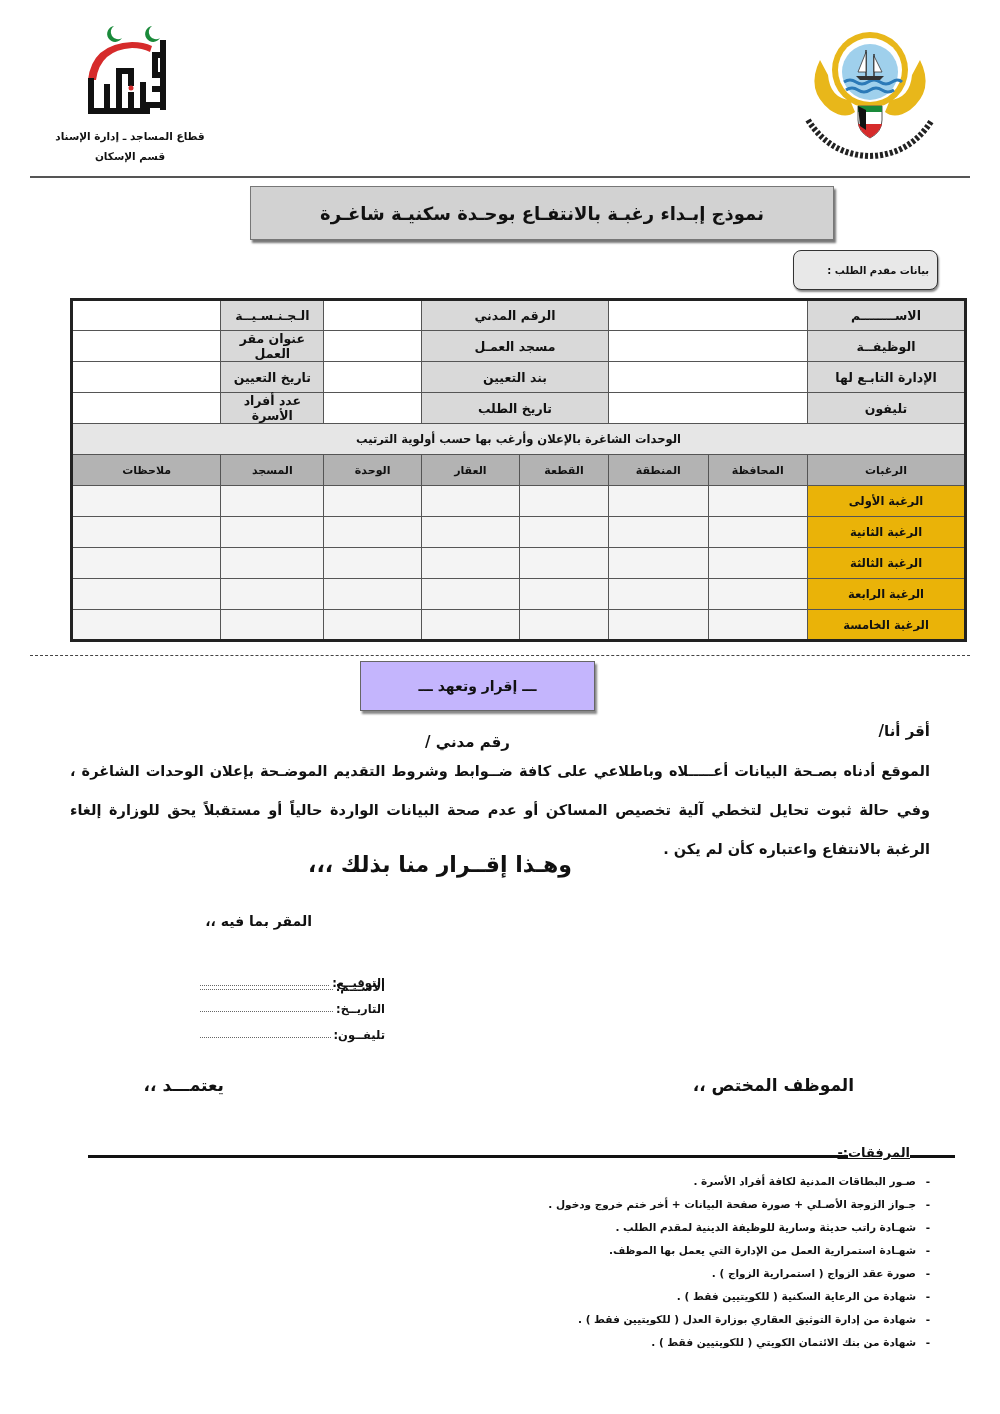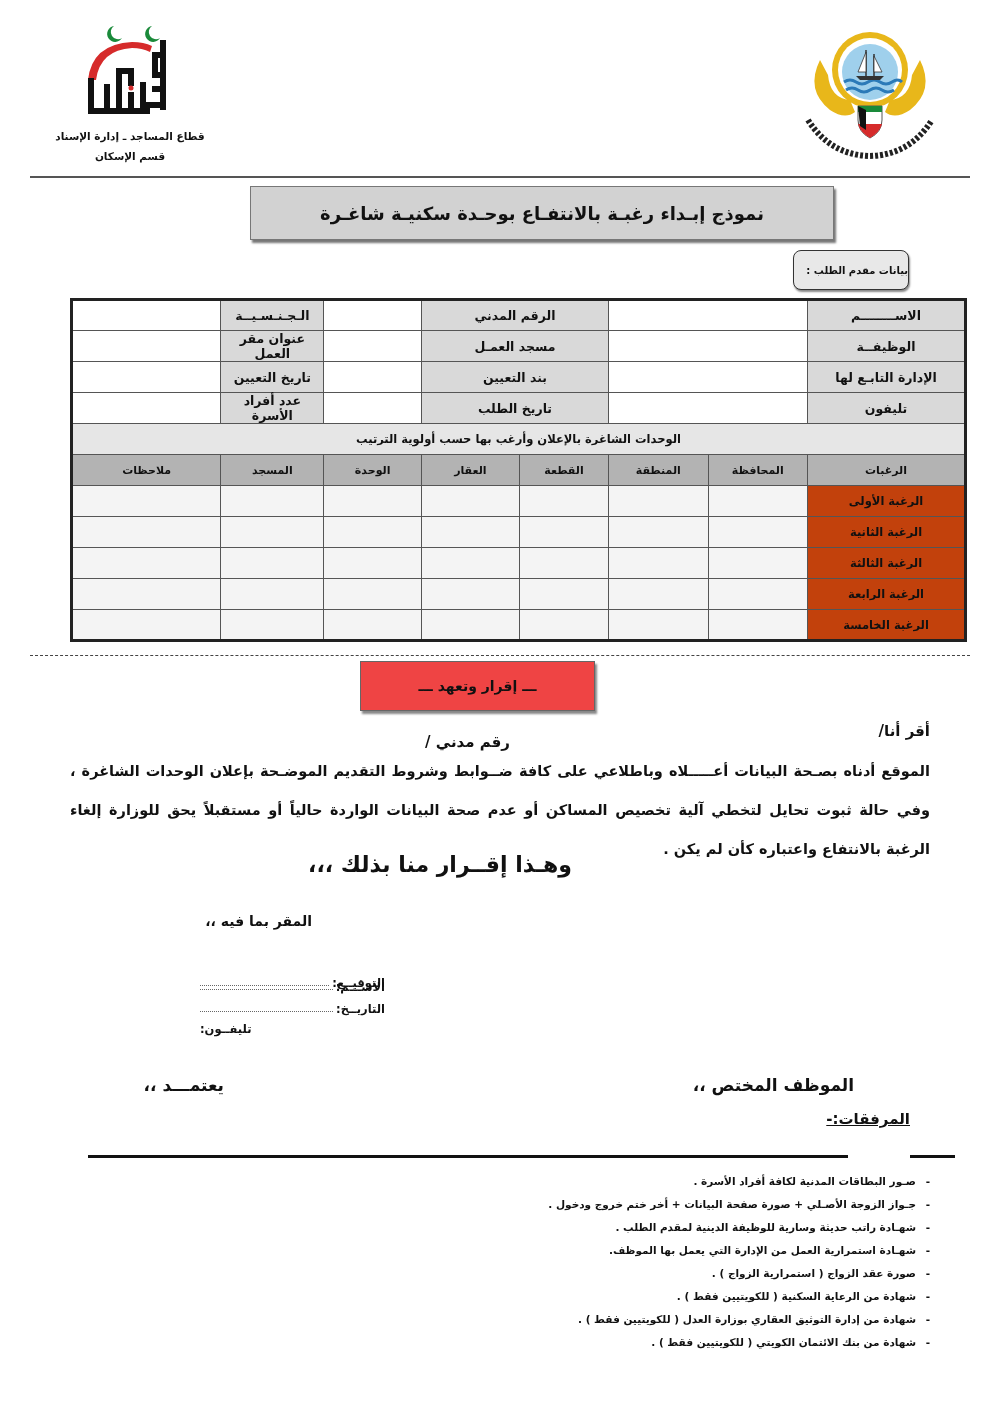--- a/index.html
+++ b/index.html
@@ -8,52 +8,52 @@
     .abs { position: absolute; }
 
     
     .logo-left { left: 82px; top: 22px; width: 100px; width: 100px; height: 98px; }
     .dept-line { left: 30px; width: 200px; text-align: center; font-size: 10.5px; font-weight: bold; direction: rtl; }
     .logo-right { left: 800px; top: 20px; width: 140px; height: 140px; }
     .top-rule { left: 30px; top: 176px; width: 940px; height: 2px; background: #555; }
 
     
     .title-box { left: 250px; top: 186px; width: 584px; height: 54px; background: #d2d2d2; border: 1px solid #777; box-shadow: 2px 3px 2px #777; display: flex; align-items: center; justify-content: center; font-size: 18px; font-weight: bold; direction: rtl; }
-    .applicant-box { left: 793px; top: 250px; width: 116px; height: 40px; border: 1.5px solid #333; border-radius: 8px; background: #e8e8e8; box-shadow: 1px 2px 2px #888; display: flex; align-items: center; justify-content: flex-start; padding-right: 0; font-size: 10px; font-weight: bold; direction: rtl; }
+    .applicant-box { left: 793px; top: 250px; width: 145px; height: 40px; border: 1.5px solid #333; border-radius: 8px; background: #e8e8e8; box-shadow: 1px 2px 2px #888; display: flex; align-items: center; justify-content: flex-start; padding-right: 8px; font-size: 10px; font-weight: bold; direction: rtl; }
 
     
     .info-table { left: 70px; top: 298px; width: 897px; border: 3px solid #222; border-collapse: collapse; direction: rtl; }
     .info-table td { border: 1px solid #555; height: 31px; font-size: 12.5px; font-weight: bold; text-align: center; }
     .info-table td.lbl { background: #d9d9d9; }
     .info-table td.val { background: #fff; }
     .info-table td.banner { background: #e6e6e6; height: 31px; font-size: 11.5px; }
     .info-table td.hdr { background: #b3b3b3; height: 31px; font-size: 11px; }
-    .info-table td.rowlbl { background: #c2410c; font-size: 11.5px; }
+    .info-table td.rowlbl { background: #eab308; font-size: 11.5px; }
     .info-table td.cell { background: #f4f4f4; }
 
     
     .dash-sep { left: 30px; top: 655px; width: 940px; height: 0; border-top: 1.5px dashed #444; }
 
-    .pledge-box { left: 360px; top: 661px; width: 235px; height: 50px; background: #ef4444; border: 1px solid #666; box-shadow: 2px 3px 2px #888; display: flex; align-items: center; justify-content: center; font-size: 14px; font-weight: bold; direction: rtl; }
+    .pledge-box { left: 360px; top: 661px; width: 235px; height: 50px; background: #c4b5fd; border: 1px solid #666; box-shadow: 2px 3px 2px #888; display: flex; align-items: center; justify-content: center; font-size: 14px; font-weight: bold; direction: rtl; }
 
     .pledge-line { font-size: 15px; font-weight: bold; direction: rtl; white-space: nowrap; }
     .para { left: 70px; top: 752px; width: 860px; font-size: 14.5px; font-weight: bold; direction: rtl; text-align: justify; line-height: 39px; text-align-last: right; }
 
     .closing { left: 240px; top: 852px; width: 400px; font-size: 22px; font-weight: bold; direction: rtl; text-align: center; }
     .signer-title { left: 200px; top: 913px; width: 112px; font-size: 14px; font-weight: bold; direction: rtl; text-align: right; }
     .sig-row { left: 200px; width: 185px; height: 20px; display: flex; direction: rtl; align-items: flex-end; font-size: 11.5px; font-weight: bold; }
     .sig-row .lab { white-space: nowrap; }
     .sig-row .dots { flex: 1; border-bottom: 1px dotted #666; margin-bottom: 4px; margin-right: 3px; }
 
     .approval { top: 1075px; font-size: 17px; font-weight: bold; direction: rtl; }
 
     
     .att-rule-l { left: 88px; top: 1155px; width: 760px; height: 3px; background: #111; }
     .att-rule-r { left: 910px; top: 1155px; width: 45px; height: 3px; background: #111; }
-    .att-title { left: 850px; top: 1110px; width: 60px; font-size: 15px; font-weight: bold; direction: rtl; text-align: center; text-decoration: underline; }
+    .att-title { left: 850px; top: 1145px; width: 60px; font-size: 13px; font-weight: bold; direction: rtl; text-align: center; text-decoration: underline; }
     .att-list { left: 480px; top: 1170px; width: 450px; direction: rtl; list-style: none; }
     .att-list li { font-size: 10.5px; font-weight: bold; height: 23px; line-height: 23px; white-space: nowrap; }
     .att-list li .bullet { display: inline-block; width: 14px; }
   </style>
 </head>
 <body>
 
 <div class="abs logo-left">
   <svg width="100" height="98" viewBox="0 0 100 98">
 
@@ -244,21 +244,21 @@
   <span class="dots"></span>
 </div>
 <div class="abs sig-row" style="top:970px;">
   <span class="lab">التوقيــع:</span>
   <span class="dots"></span>
 </div>
 <div class="abs sig-row" style="top:996px;">
   <span class="lab">التاريــخ:</span>
   <span class="dots"></span>
 </div>
-<div class="abs sig-row" style="top:1022px;flex-direction:column;">
+<div class="abs sig-row" style="top:1022px;">
   <span class="lab">تليفــون:</span>
   <span class="dots"></span>
 </div>
 
 <div class="abs approval" style="right:146px;">الموظف المختص ،،</div>
 <div class="abs approval" style="right:776px;">يعتمـــد ،،</div>
 
 <div class="abs att-rule-l"></div>
 <div class="abs att-rule-r"></div>
 <div class="abs att-title">المرفقات:-</div>

